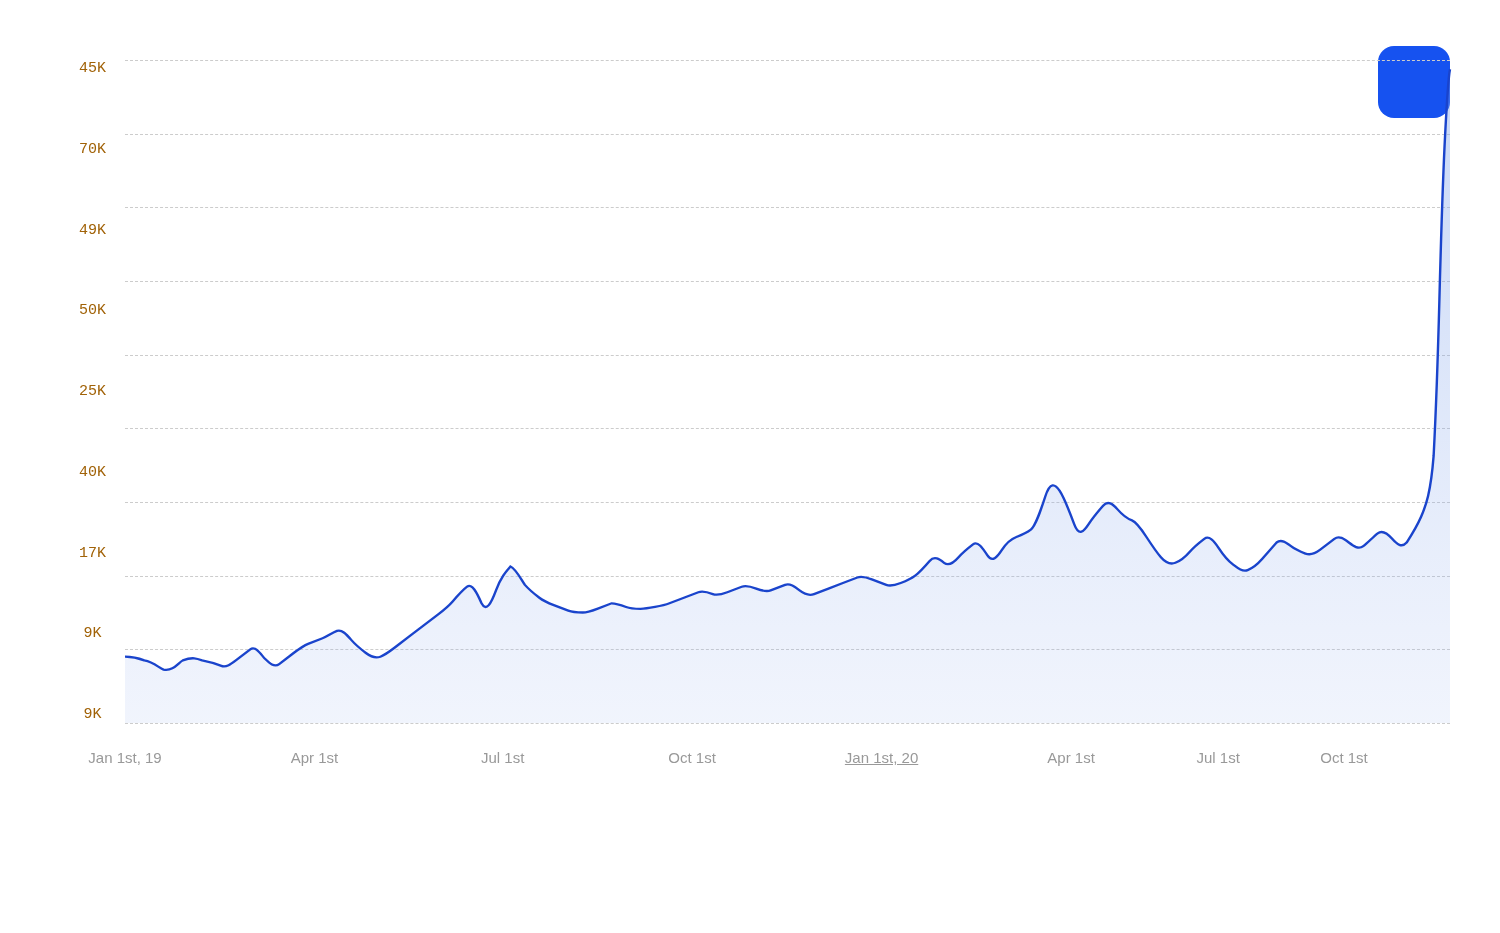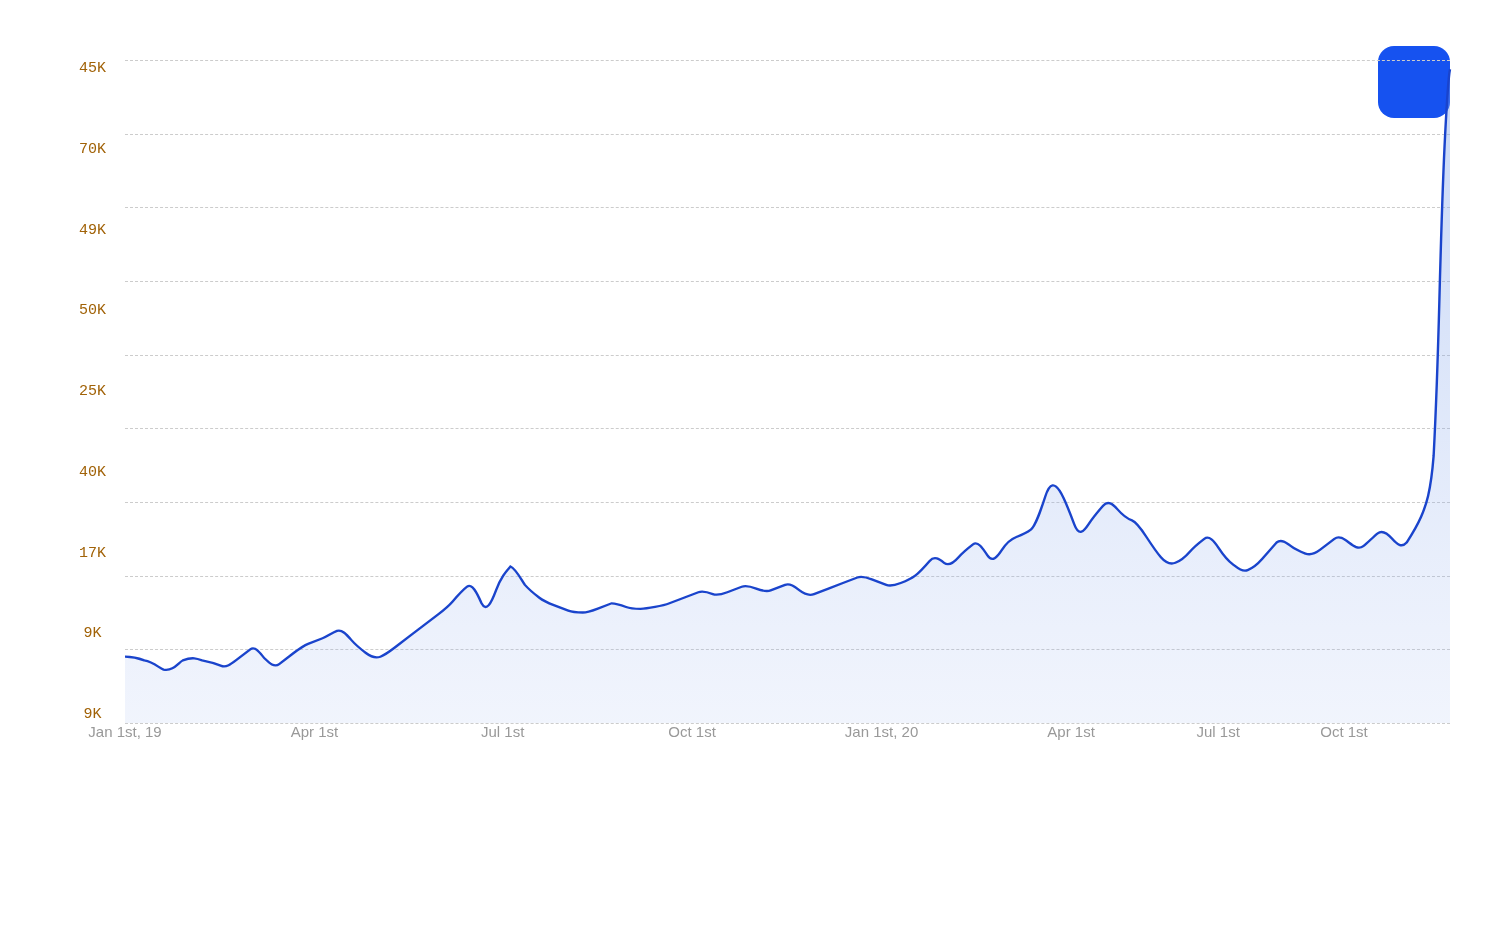--- a/index.html
+++ b/index.html
@@ -106,21 +106,21 @@
       user-select: none;
     }
     .x-axis {
       position: absolute;
       left: 55px;
       right: 0;
       bottom: 0;
       height: 50px;
       display: flex;
       align-items: flex-start;
-      padding-top: 0;
+      padding-top: 26px;
     }
     .x-label {
       font-size: 15px;
       color: #999999;
       position: absolute;
       transform: translateX(-50%);
     }
     svg.chart-svg {
       position: absolute;
       top: 0; left: 0;
@@ -374,19 +374,19 @@
           C1372,40 1373,20 1375,10
           " fill="none" stroke="#1a44cc" stroke-width="2.5"></path>
       </svg>
     </div>
 
     <div class="x-axis" id="x-axis-container">
     <span class="x-label" style="left: 0%;">Jan 1st, 19</span>
         <span class="x-label" style="left: 14.3%;">Apr 1st</span>
         <span class="x-label" style="left: 28.5%;">Jul 1st</span>
         <span class="x-label" style="left: 42.8%;">Oct 1st</span>
-        <span class="x-label" style="left: 57.1%;">Jan 1st, 20</span>
+        <span class="x-label" style="left: 57.1%; text-decoration: underline;">Jan 1st, 20</span>
         <span class="x-label" style="left: 71.4%;">Apr 1st</span>
         <span class="x-label" style="left: 82.5%;">Jul 1st</span>
         <span class="x-label" style="left: 92%;">Oct 1st</span>
       </div>
   </div>
 </div>
 
 </body></html>

